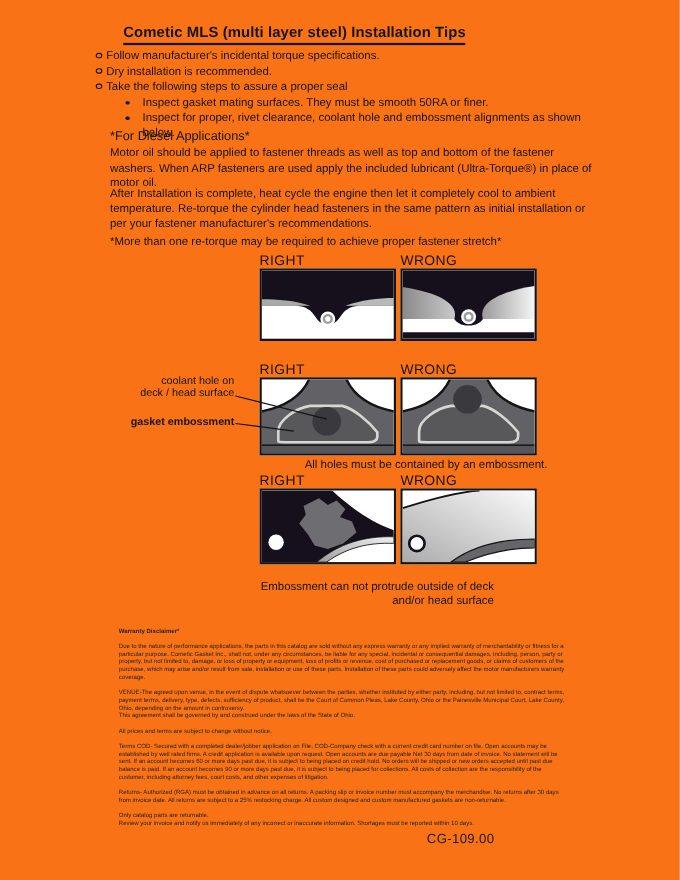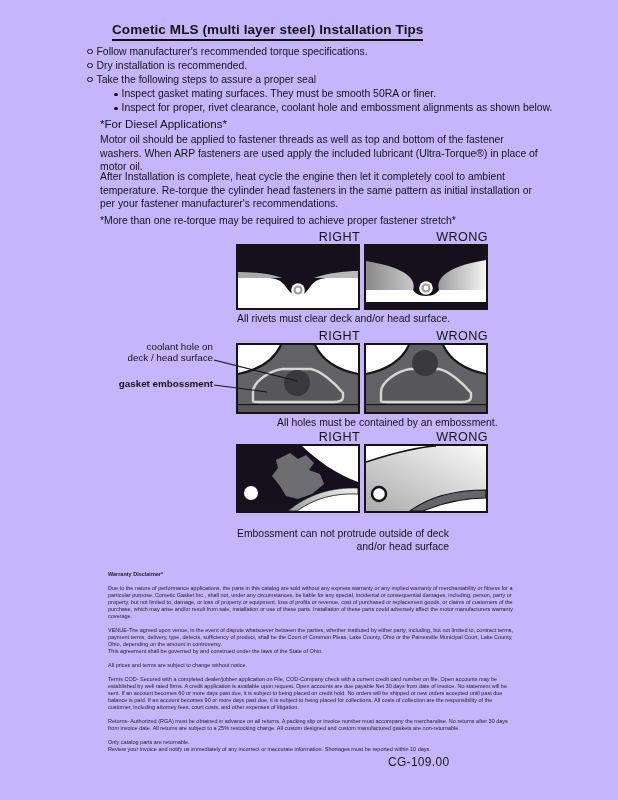--- a/index.html
+++ b/index.html
@@ -1,39 +1,39 @@
 <!DOCTYPE html>
 <html><head>
 <meta charset="utf-8">
 <style>
   html,body{margin:0;padding:0;background:#e8e8e8;}
   .page{
-    position:relative;width:618px;height:800px;background:#c4b5fd;
+    position:relative;width:618px;height:800px;background:#f97316;
     font-family:"Liberation Sans","DejaVu Sans",sans-serif;color:#141414;
     overflow:hidden;margin:0 auto;
   }
   .abs{position:absolute;}
   .title{
     left:112px;top:22px;font-size:13.5px;font-weight:bold;
     border-bottom:2px solid #141414;padding-bottom:2px;letter-spacing:.1px;
   }
   .bullets{left:87px;top:45px;font-size:10.4px;line-height:14px;width:470px;}
   .bullet-row{display:flex;align-items:baseline;}
   .ring{
     display:inline-block;width:3.5px;height:3.5px;border:1px solid #141414;
     border-radius:50%;margin-right:4px;flex:0 0 auto;transform:translateY(-1px);
   }
   .dot{
     display:inline-block;width:3.5px;height:3.5px;background:#141414;
     border-radius:50%;margin-right:4px;flex:0 0 auto;transform:translateY(-1px);
   }
-  .sub{margin-left:27px;}
+  .sub{margin-left:27px;gap:8px;}
   .diesel-head{left:100px;top:117px;font-size:11.6px;font-weight:normal;}
   .para{left:100px;width:448px;font-size:10.4px;line-height:13.6px;}
-  .fig-label{font-size:12.6px;font-weight:500;letter-spacing:.4px;width:124px;text-align:right;}
+  .fig-label{font-size:12.6px;font-weight:500;letter-spacing:.4px;width:124px;text-align:left;}
   .panel{width:124px;border:2px solid #141414;box-sizing:border-box;background:#fff;line-height:0;}
   .caption{font-size:10.4px;line-height:12.5px;color:#141414;}
   .annot{font-size:9.8px;line-height:10.5px;text-align:right;width:113px;color:#141414;}
   .warranty{left:108px;top:571px;width:406px;font-size:5.5px;line-height:7px;color:#222;}
   .warranty .w-head{font-weight:bold;margin:0 0 7px 0;}
   .warranty p{margin:0 0 7px 0;}
   .warranty p.tight{margin:0;}
   .pagenum{left:388px;top:755px;font-size:12px;letter-spacing:.3px;color:#1a1a1a;}
   svg{display:block;}
 </style>
@@ -61,21 +61,21 @@
           <stop offset="1" stop-color="#fafafa"></stop>
       </linearGradient>
     </defs>
   </svg>
 
   <div class="abs title">Cometic MLS (multi layer steel) Installation Tips</div>
 
   <div class="abs bullets">
     <div class="bullet-row">
       <span class="ring"></span>
-      <span>Follow manufacturer's recommended torque specifications.</span>
+      <span>Follow manufacturer's incidental torque specifications.</span>
     </div>
     <div class="bullet-row">
       <span class="ring"></span>
       <span>Dry installation is recommended.</span>
     </div>
     <div class="bullet-row">
       <span class="ring"></span>
       <span>Take the following steps to assure a proper seal</span>
     </div>
     <div class="bullet-row sub">
@@ -117,21 +117,20 @@
       <path d="M120,14 L120,44 L73,44 C70,35 76,21 120,14 Z" fill="url(#gradR)"></path>
       <path d="M0,44 L47,44 C49,47 53,50 60,50 C67,50 71,47 73,44 L120,44 L120,56 L0,56 Z" fill="#ffffff"></path>
       <g>
         <circle cx="60" cy="42" r="6.8" fill="#ffffff"></circle>
         <circle cx="60" cy="42" r="4.6" fill="#9c9c9c"></circle>
         <circle cx="60" cy="42" r="2.4" fill="#ffffff"></circle>
       </g>
     </svg>
   </div>
 
-  <div class="abs caption" style="left:237px;top:313px;">All rivets must clear deck and/or head surface.</div>
 
   <div class="abs fig-label" style="left:236px;top:329px;">RIGHT</div>
   <div class="abs fig-label" style="left:364px;top:329px;">WRONG</div>
 
   <div class="abs annot" style="left:100px;top:342px;">
     <div>coolant hole on</div>
     <div>deck / head surface</div>
   </div>
   <div class="abs annot" style="left:100px;top:379px;font-weight:bold;">gasket embossment</div>
 

